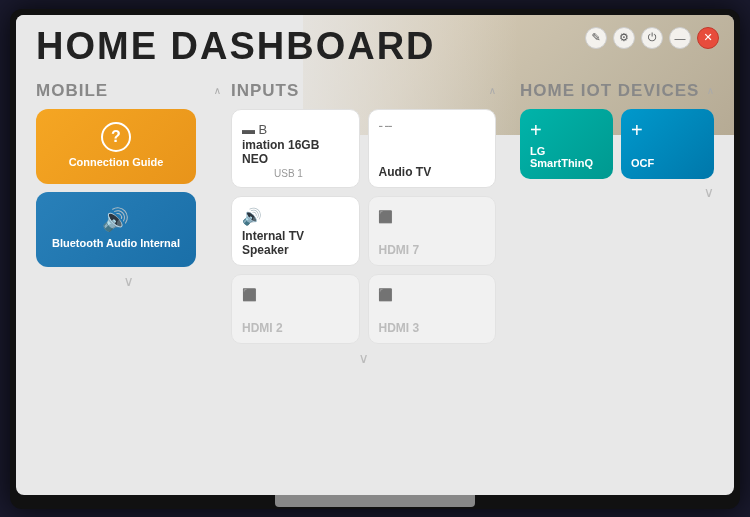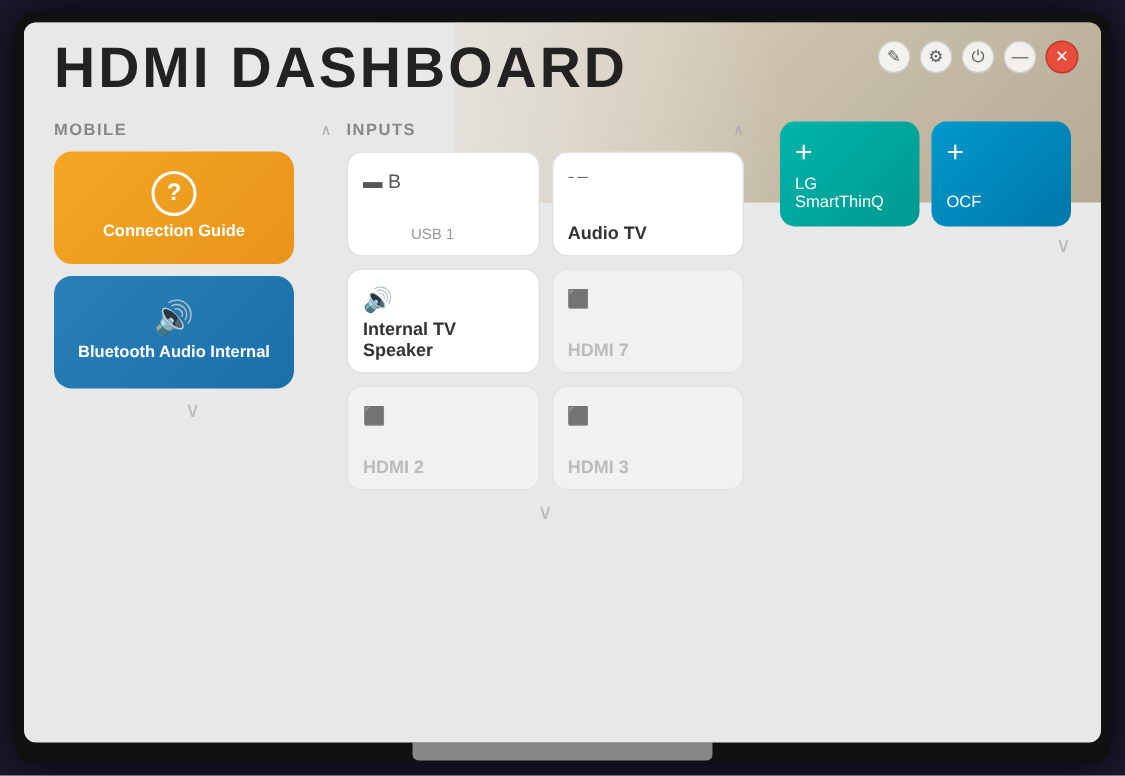--- a/index.html
+++ b/index.html
@@ -134,21 +134,21 @@
     }
 
     .section-header {
       display: flex;
       align-items: center;
       justify-content: space-between;
       margin-bottom: 8px;
     }
 
     .section-title {
-      font-size: 11px;
+      font-size: 17px;
       font-weight: 700;
       color: #888;
       letter-spacing: 1px;
       text-transform: uppercase;
     }
 
     .scroll-arrow {
       font-size: 10px;
       color: #aaa;
       cursor: pointer;
@@ -264,21 +264,21 @@
 
     .iot-plus {
       font-size: 20px;
       color: white;
       font-weight: 300;
     }
 
     .iot-label {
       font-size: 11px;
       color: white;
-      font-weight: 400;
+      font-weight: 700;
     }
 
     
     .bottom-scroll {
       display: flex;
       justify-content: center;
       margin-top: 6px;
     }
 
     .bottom-scroll-icon {
@@ -310,21 +310,21 @@
         <div class="ctrl-btn">
           <span>—</span>
         </div>
         <div class="ctrl-btn close-btn">
           <span>✕</span>
         </div>
       </div>
 
       <div class="dashboard-content">
 
-        <div class="dashboard-title">HDMI DASHBOARD</div>
+        <div class="dashboard-title">HOME DASHBOARD</div>
 
         <div class="sections-row">
 
           <div class="section section-mobile">
             <div class="section-header">
               <span class="section-title">MOBILE</span>
               <span class="scroll-arrow">∧</span>
             </div>
             <div class="mobile-tiles">
 
@@ -348,20 +348,21 @@
               <span class="section-title">INPUTS</span>
               <span class="scroll-arrow">∧</span>
             </div>
             <div class="inputs-grid">
 
               <div class="input-tile">
                 <div>
                   <span class="input-tile-icon" style="font-size:13px;">▬ B</span>
                 </div>
                 <div>
+                  <div class="input-tile-name">imation 16GB NEO</div>
                   <div class="input-tile-sub">USB 1</div>
                 </div>
               </div>
 
               <div class="input-tile">
                 <div>
                   <span class="input-tile-icon" style="letter-spacing:-1px;font-size:13px;">⁻ ⁻⁻</span>
                 </div>
                 <div>
                   <div class="input-tile-name">Audio TV</div>
@@ -403,20 +404,24 @@
                   <div class="input-tile-name" style="color:#aaa;">HDMI 3</div>
                 </div>
               </div>
             </div>
             <div class="bottom-scroll">
               <span class="bottom-scroll-icon">∨</span>
             </div>
           </div>
 
           <div class="section section-iot">
+            <div class="section-header">
+              <span class="section-title">HOME IoT DEVICES</span>
+              <span class="scroll-arrow">∧</span>
+            </div>
             <div class="iot-grid">
 
               <div class="iot-tile iot-tile-thinq">
                 <span class="iot-plus">+</span>
                 <span class="iot-label">LG SmartThinQ</span>
               </div>
 
               <div class="iot-tile iot-tile-ocf">
                 <span class="iot-plus">+</span>
                 <span class="iot-label">OCF</span>

